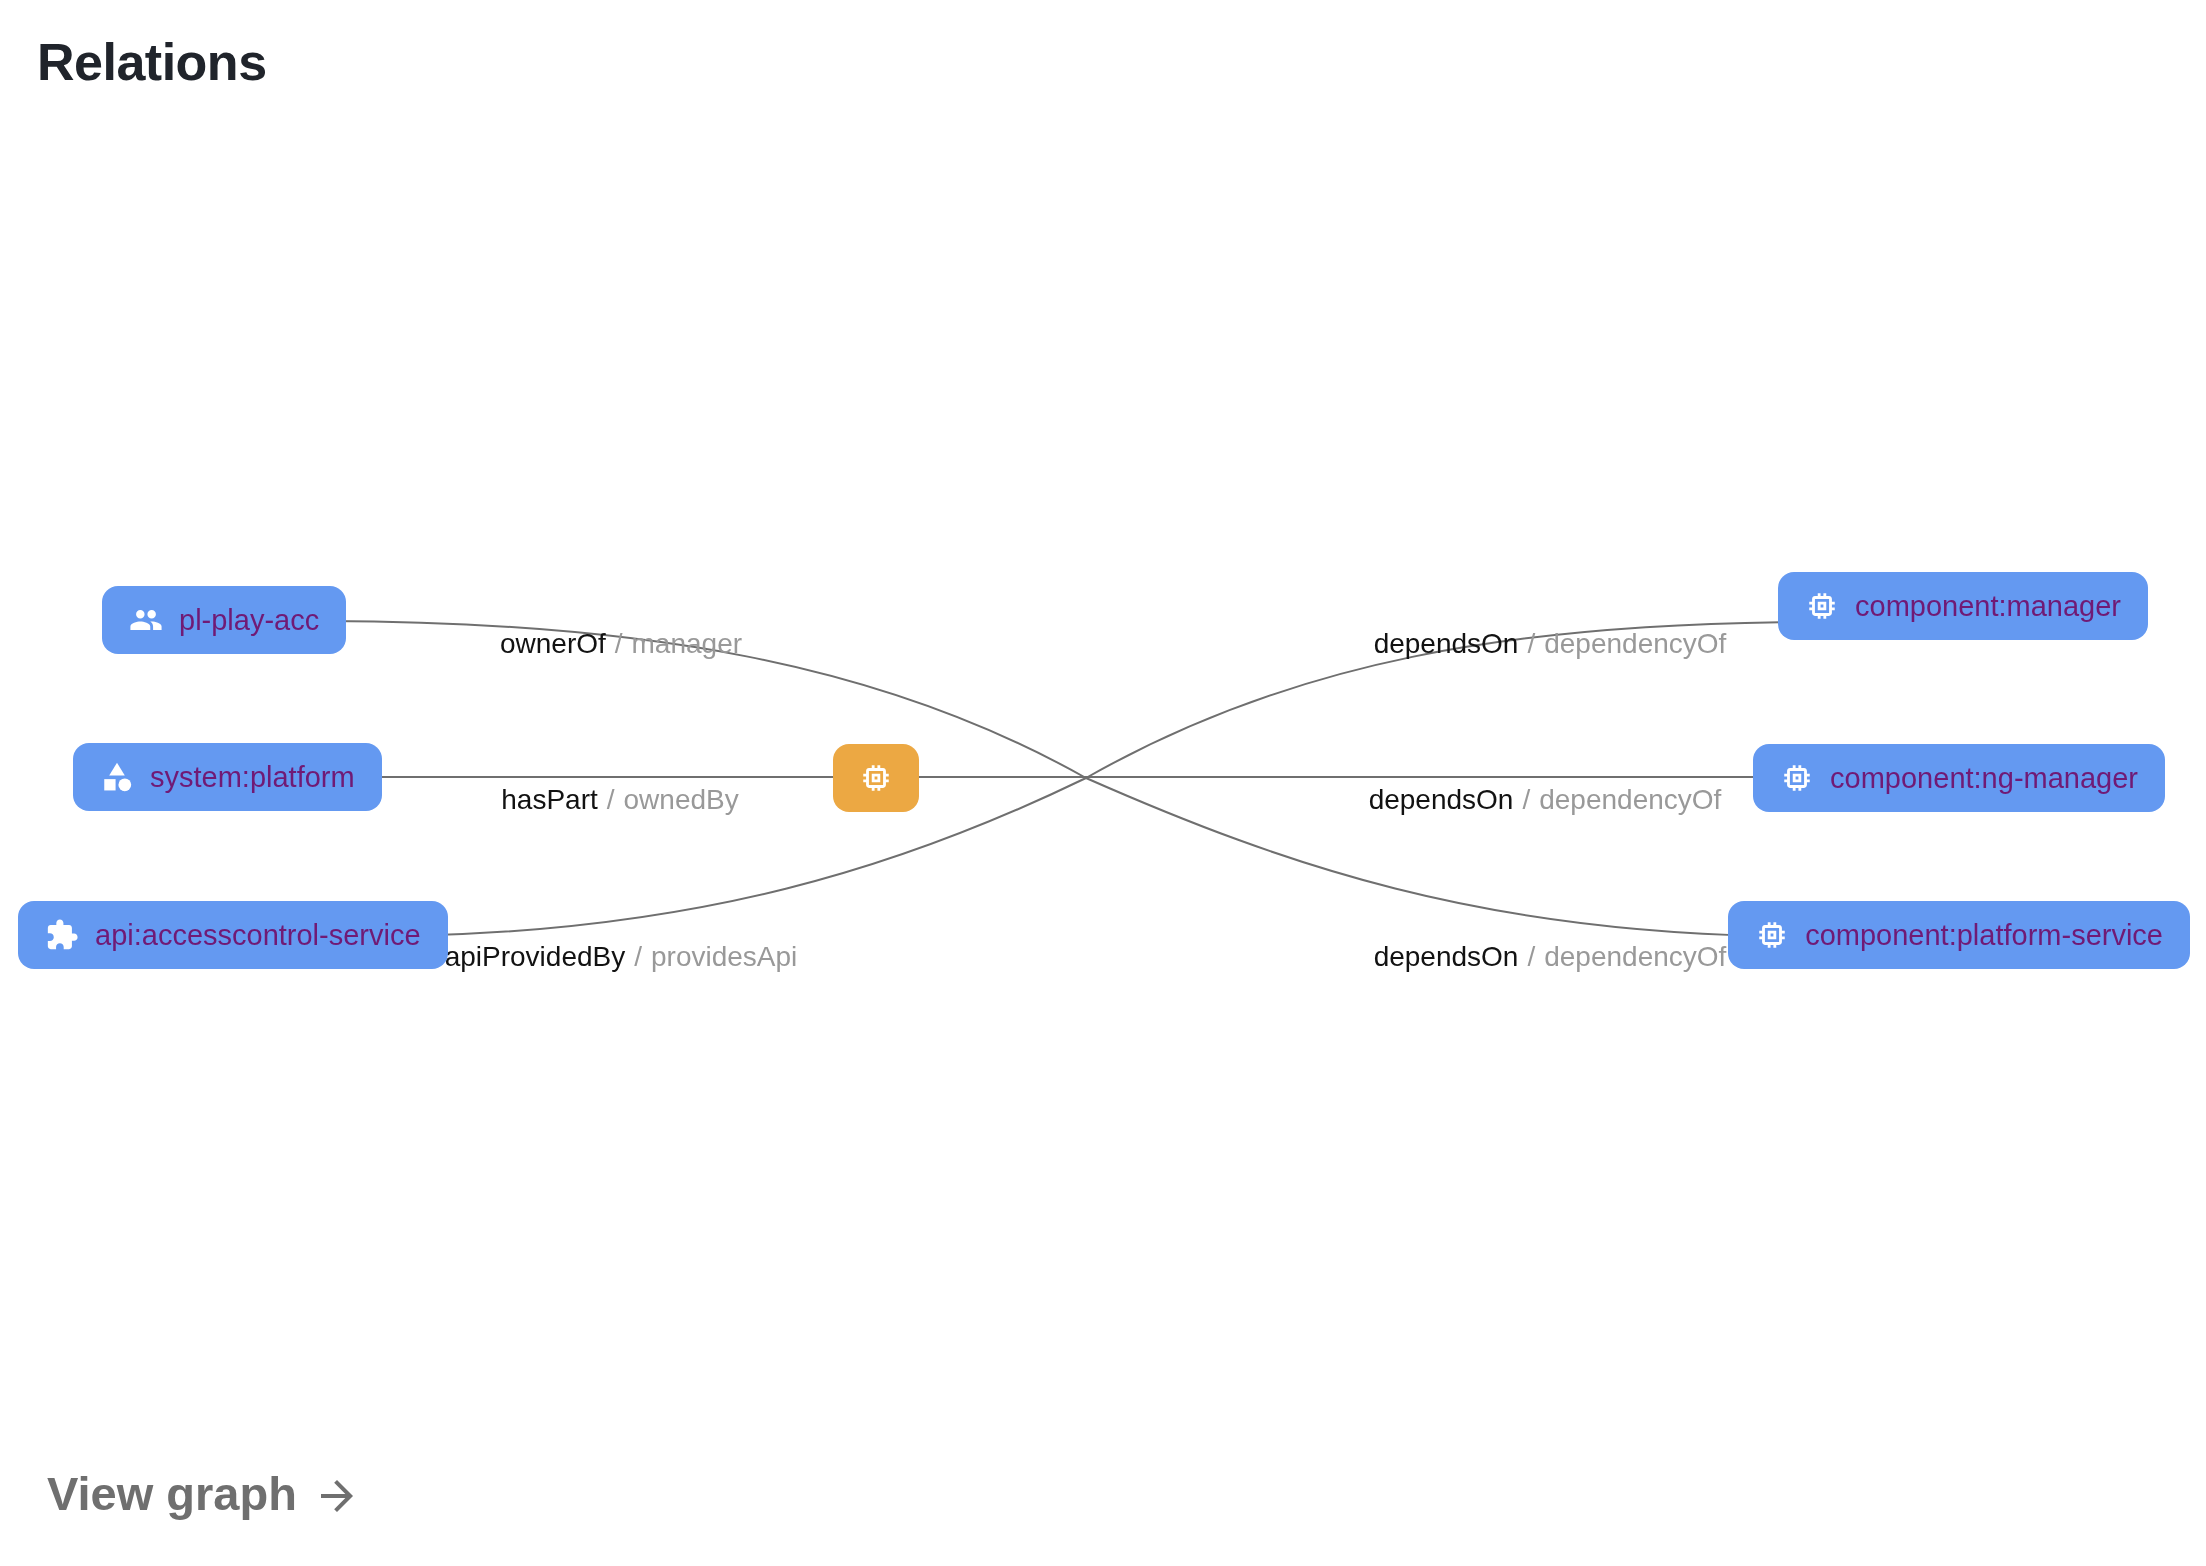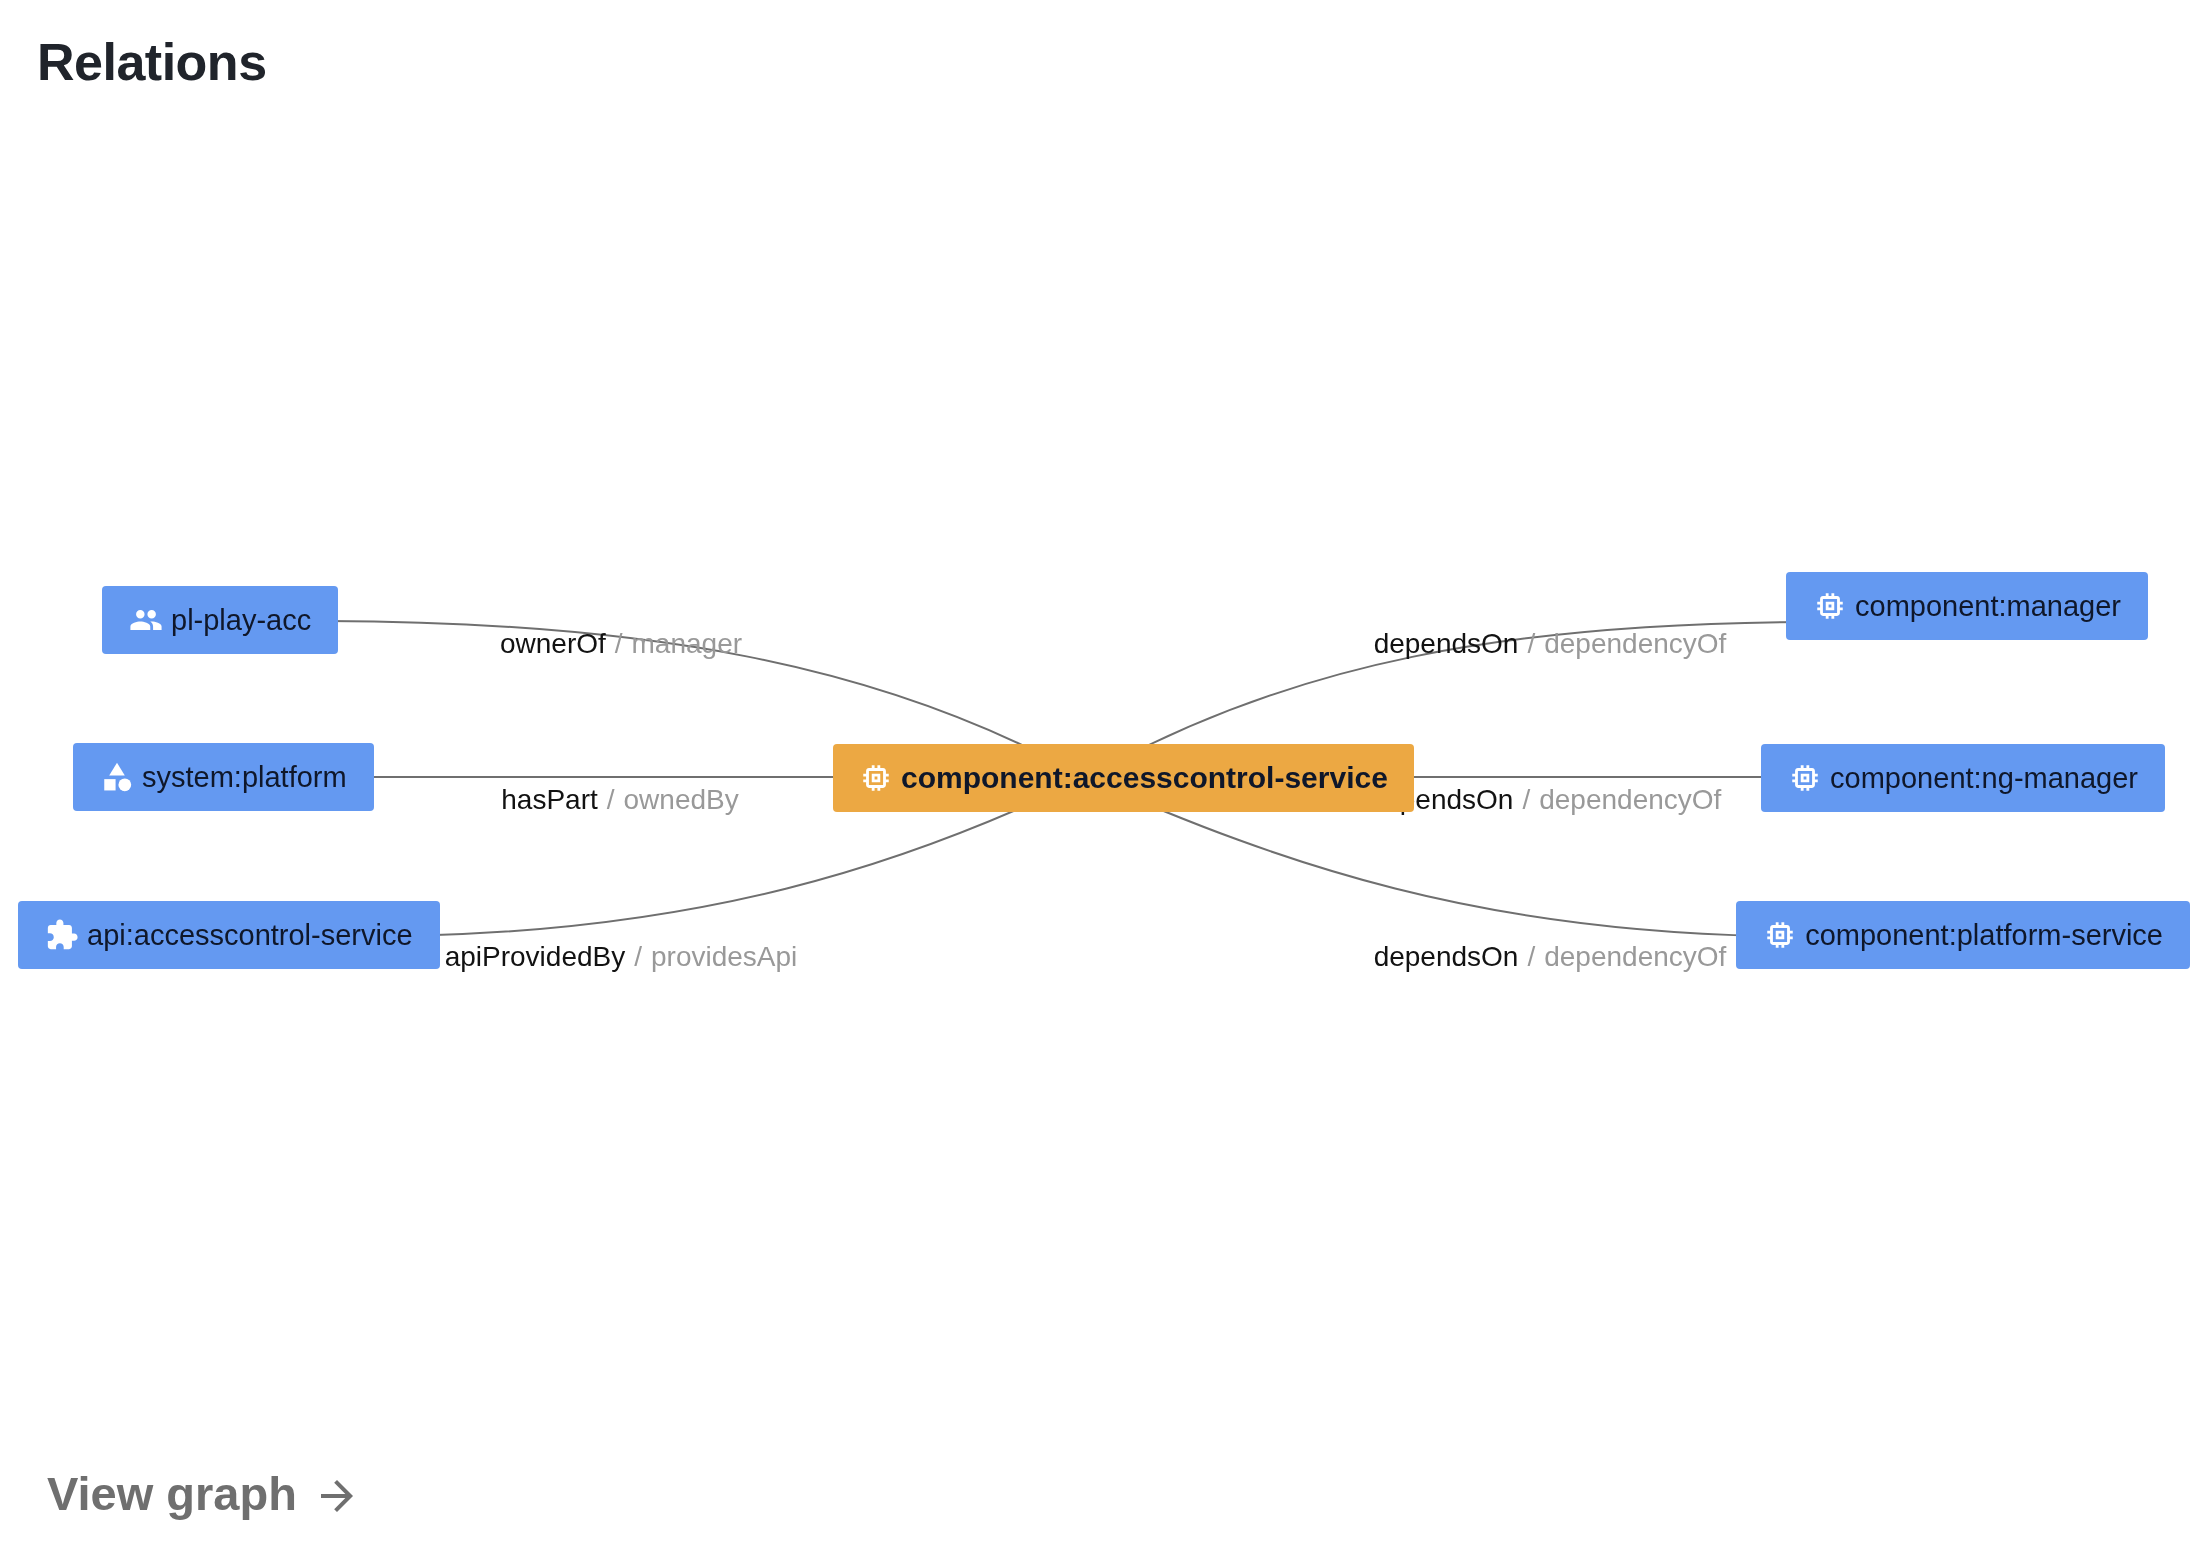--- a/index.html
+++ b/index.html
@@ -19,23 +19,23 @@
   }
   .page-title{
     position:absolute;left:37px;top:32px;
     font-size:52px;font-weight:700;color:var(--title);
     letter-spacing:-0.5px;
   }
   .edges{position:absolute;left:0;top:0;z-index:0;}
   .edges path{stroke:var(--edge);stroke-width:2;fill:none;}
   .node{
     position:absolute;z-index:2;height:68px;
-    display:inline-flex;align-items:center;gap:8px;
-    padding:0 27px;border-radius:4px;
-    background:var(--node-blue);color:#0f172a;
+    display:inline-flex;align-items:center;gap:16px;
+    padding:0 27px;border-radius:16px;
+    background:var(--node-blue);color:#701a75;
     font-size:29px;white-space:nowrap;cursor:pointer;
   }
   .node.center{
     background:var(--node-orange);
     font-weight:700;font-size:30px;padding:0 26px;
   }
   .node .icon{width:34px;height:34px;display:inline-flex;flex:none;}
   .node .icon svg{width:100%;height:100%;fill:#ffffff;}
   .edge-label{
     position:absolute;z-index:1;transform:translate(-50%,-50%);
@@ -95,21 +95,20 @@
   </span>
   <span>api:accesscontrol-service</span>
 </div>
 
 <div class="node center" style="left:833px;top:744px">
   <span class="icon">
     <svg viewBox="0 0 24 24">
         <path d="M15 9H9v6h6V9zm-2 4h-2v-2h2v2zm8-2V9h-2V7c0-1.1-.9-2-2-2h-2V3h-2v2h-2V3H9v2H7c-1.1 0-2 .9-2 2v2H3v2h2v2H3v2h2v2c0 1.1.9 2 2 2h2v2h2v-2h2v2h2v-2h2c1.1 0 2-.9 2-2v-2h2v-2h-2v-2h2zm-4 6H7V7h10v10z"></path>
       </svg>
   </span>
-  <span>component:accesscontrol-service</span>
 </div>
 
 <div class="node" style="right:58px;top:572px">
   <span class="icon">
     <svg viewBox="0 0 24 24">
         <path d="M15 9H9v6h6V9zm-2 4h-2v-2h2v2zm8-2V9h-2V7c0-1.1-.9-2-2-2h-2V3h-2v2h-2V3H9v2H7c-1.1 0-2 .9-2 2v2H3v2h2v2H3v2h2v2c0 1.1.9 2 2 2h2v2h2v-2h2v2h2v-2h2c1.1 0 2-.9 2-2v-2h2v-2h-2v-2h2zm-4 6H7V7h10v10z"></path>
       </svg>
   </span>
   <span>component:manager</span>
 </div>

